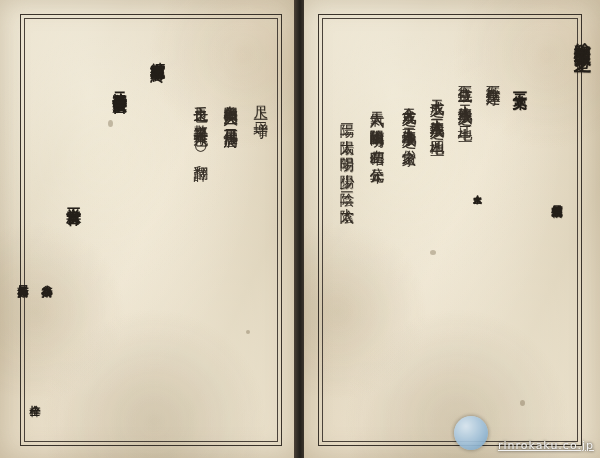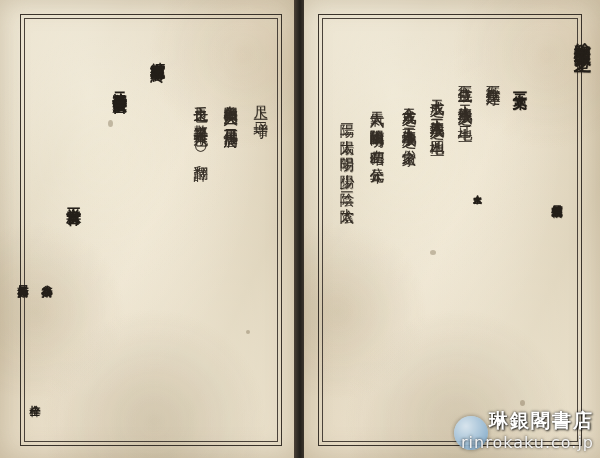--- a/index.html
+++ b/index.html
@@ -101,25 +101,26 @@
     font-family: "DejaVu Serif", serif;
     font-size: 19px;
     font-weight: 700;
     color: #ffffff;
     letter-spacing: 2px;
     text-shadow: 0 0 3px rgba(0,0,0,0.8), 1px 1px 2px rgba(0,0,0,0.7);
     line-height: 1;
   }
   #wm-sub {
     font-family: "DejaVu Sans", sans-serif;
-    font-size: 16px;
+    font-size: 11px;
     color: #f2f2f2;
     letter-spacing: 1px;
     text-shadow: 0 0 3px rgba(0,0,0,0.85);
     margin-top: 3px;
+    text-decoration: underline;
   }
   #wm-seal {
     position: absolute;
     right: 112px;
     bottom: 8px;
     width: 34px;
     height: 34px;
     border-radius: 50%;
     background: radial-gradient(circle at 35% 30%, #d8e7f2 0%, #9fc0da 55%, #6f9ec2 100%);
     opacity: 0.92;
@@ -193,17 +194,16 @@
 
   <div class="col small-col" style="left:28px; top:396px;">全梓</div>
 
   <div class="speck" style="left:108px; top:120px; width:5px; height:7px;"></div>
   <div class="speck" style="left:246px; top:330px; width:4px; height:4px;"></div>
   <div class="speck" style="left:430px; top:250px; width:6px; height:5px;"></div>
   <div class="speck" style="left:520px; top:400px; width:5px; height:6px;"></div>
 
   <div id="wm-seal"></div>
   <div id="watermark">
-    <div id="wm-main">琳銀閣書店</div>
     <div id="wm-sub">rinrokaku.co.jp</div>
   </div>
 
 </div>
 
 </body></html>

